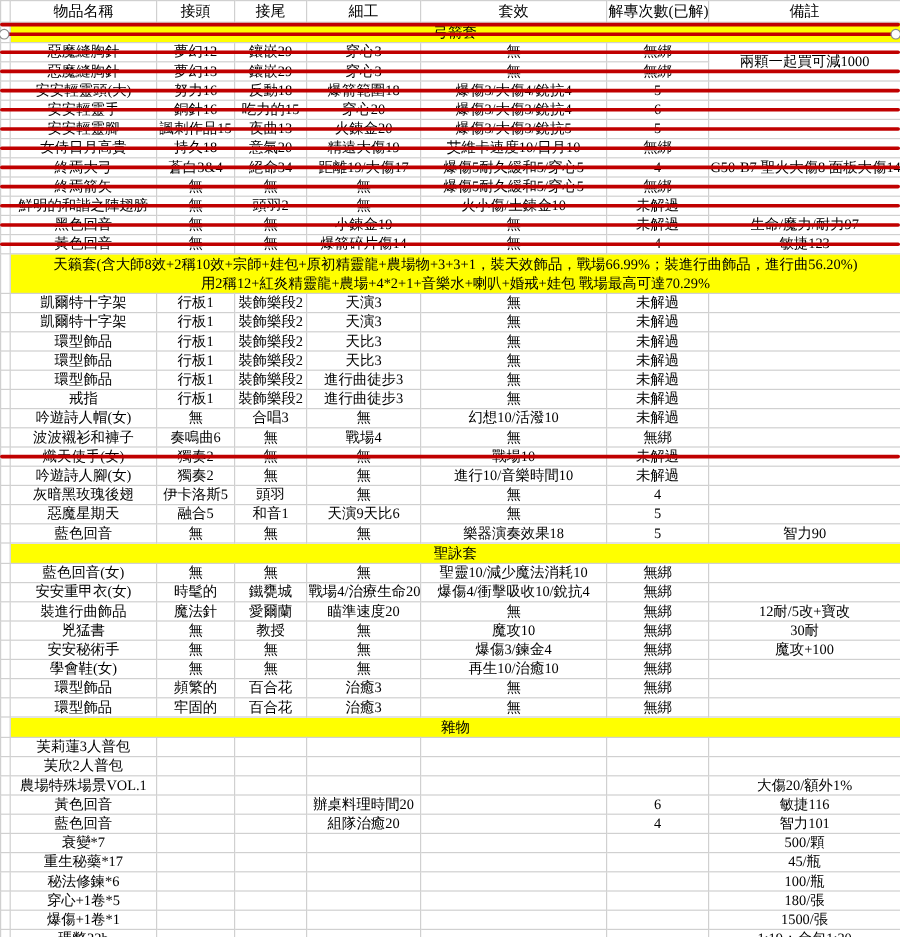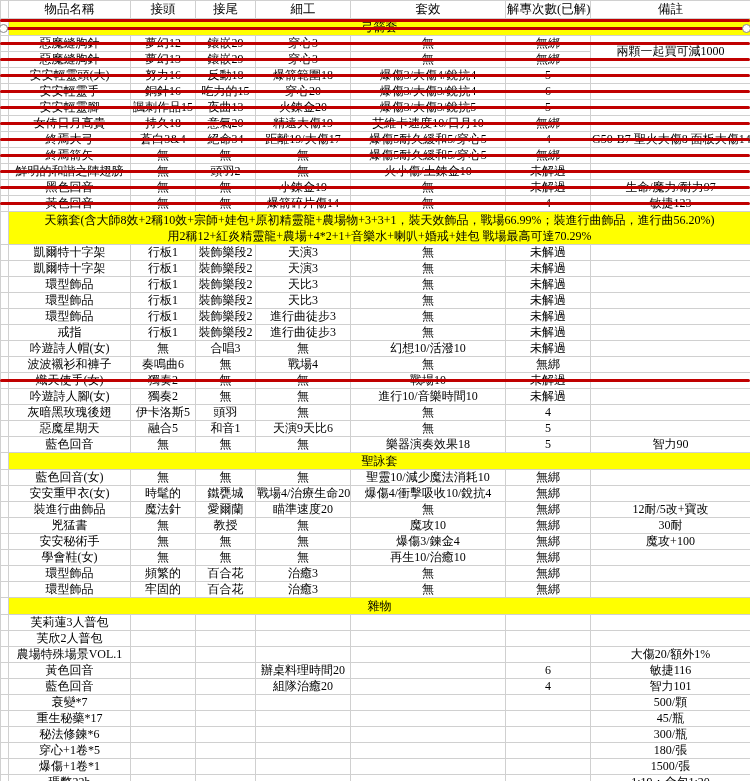--- a/index.html
+++ b/index.html
@@ -475,21 +475,21 @@
           <td>45/瓶</td>
         </tr>
         <tr>
           <td class="gutter"></td>
           <td>秘法修鍊*6</td>
           <td></td>
           <td></td>
           <td></td>
           <td></td>
           <td></td>
-          <td>300/瓶</td>
+          <td>100/瓶</td>
         </tr>
         <tr>
           <td class="gutter"></td>
           <td>穿心+1卷*5</td>
           <td></td>
           <td></td>
           <td></td>
           <td></td>
           <td></td>
           <td>180/張</td>

